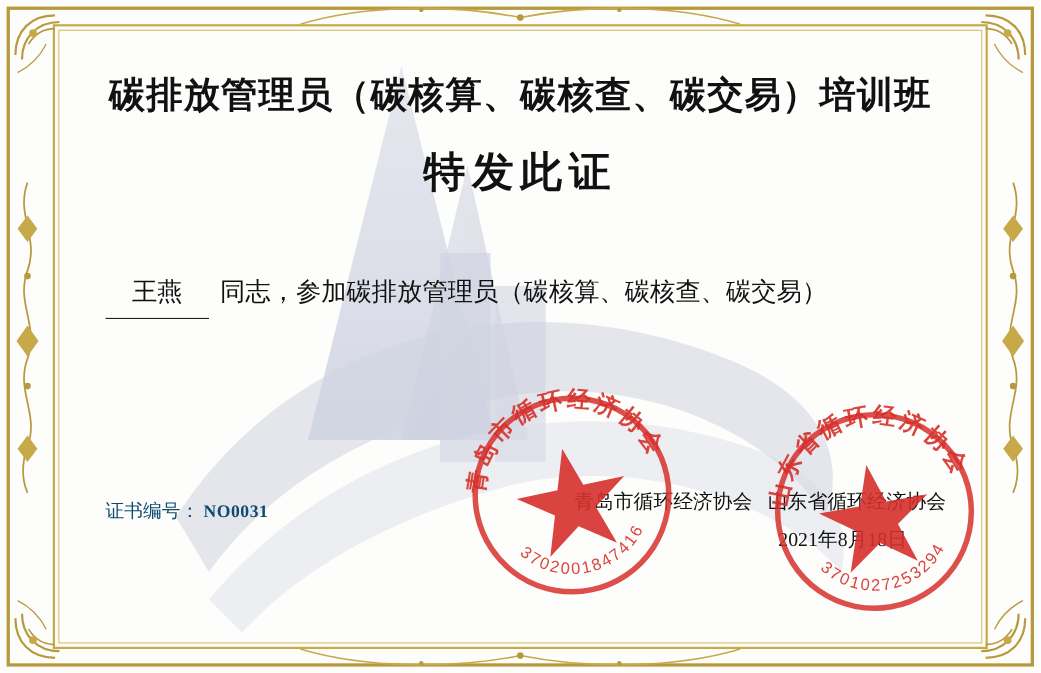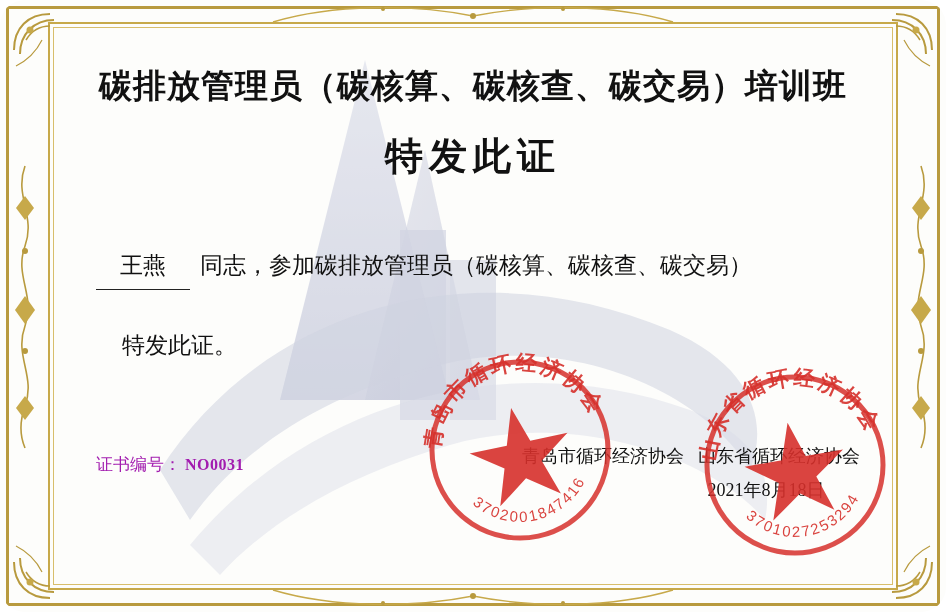--- a/index.html
+++ b/index.html
@@ -9,21 +9,20 @@
   }
   body {
     font-family: "Liberation Serif", "DejaVu Serif", serif;
   }
   #certificate {
     position: relative;
     width: 946px;
     height: 612px;
     overflow: hidden;
     background: #fdfdfb;
-    border-radius: 25px;
   }
 
   
   .frame-outer {
     position: absolute;
     left: 6px; top: 6px; right: 6px; bottom: 6px;
     border: 3px solid #b89a3e;
     box-sizing: border-box;
   }
   .frame-inner {
@@ -141,21 +140,21 @@
     padding-left: 52px;
     margin-top: 34px;
   }
 
   
   .serial {
     position: absolute;
     left: 26px;
     bottom: 96px;
     font-size: 20px;
-    color: #a21caf;
+    color: #0c4a6e;
     display: flex;
     align-items: baseline;
   }
   .serial-label { font-size: 17px; margin-right: 4px; }
   .serial-value { font-size: 16px; font-weight: bold; letter-spacing: 0.5px; }
 
   .issuers {
     position: absolute;
     right: 16px;
     bottom: 70px;
@@ -302,21 +301,20 @@
   <div class="content">
 
     <div class="title-main">碳排放管理员（碳核算、碳核查、碳交易）培训班</div>
     <div class="title-sub">特发此证</div>
 
     <div class="body-block">
       <div class="line1">
         <span class="recipient">王燕</span>
         <span>同志，参加碳排放管理员（碳核算、碳核查、碳交易）</span>
       </div>
-      <div class="line3">特发此证。</div>
     </div>
 
     <div class="serial">
       <span class="serial-label">证书编号：</span>
       <span class="serial-value">NO0031</span>
     </div>
 
     <div class="issuers">
       <div class="issuer-row">
         <span>青岛市循环经济协会</span>

